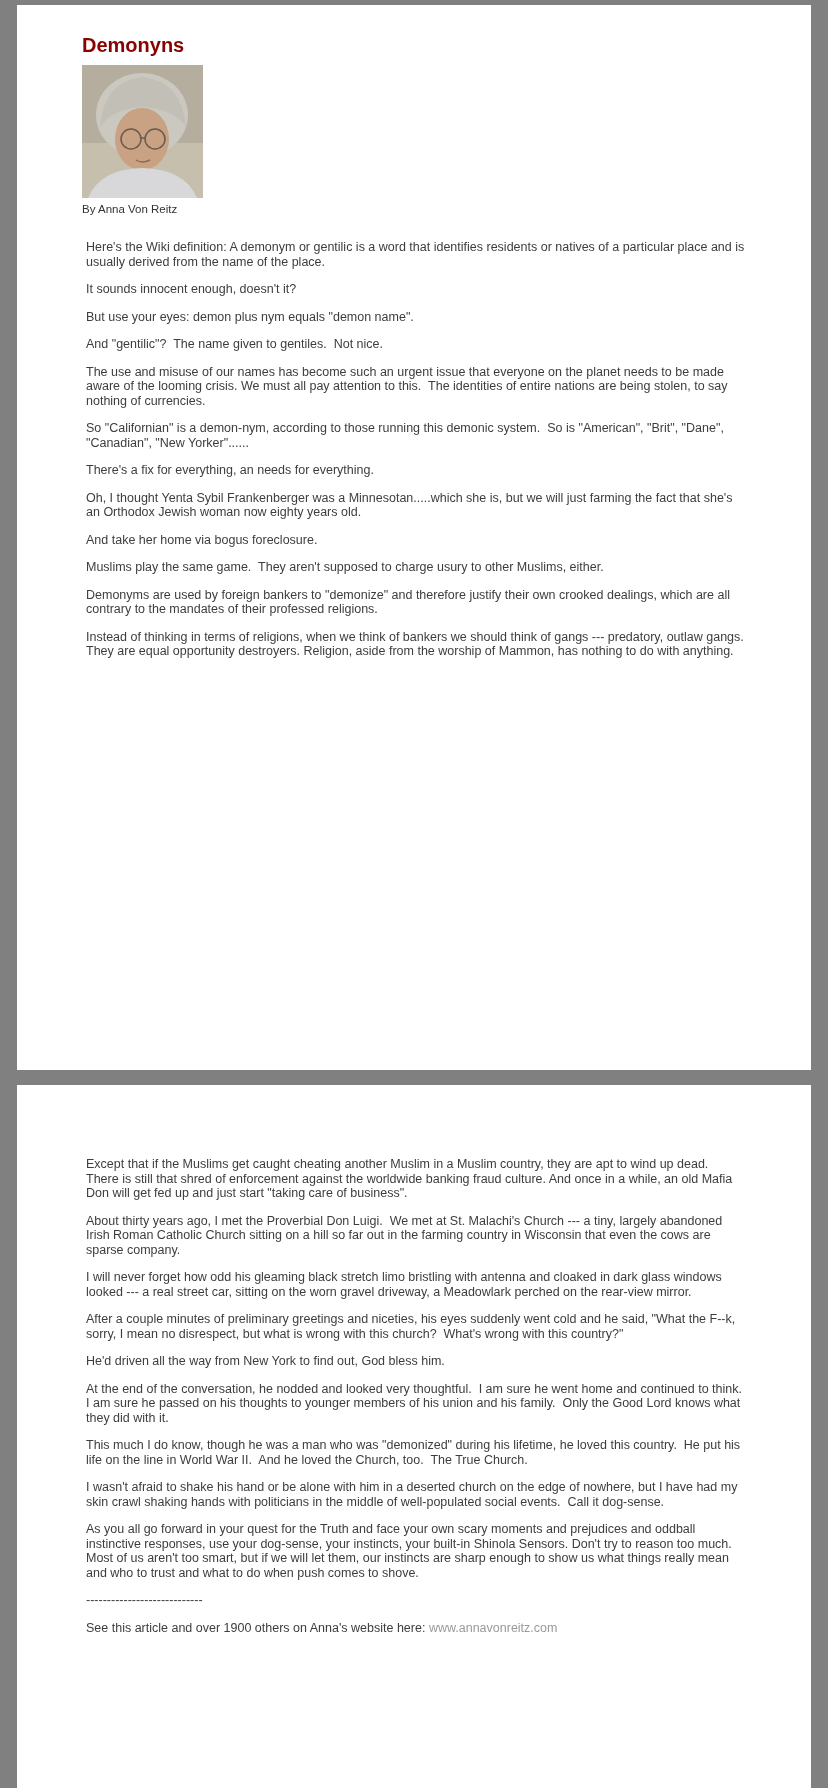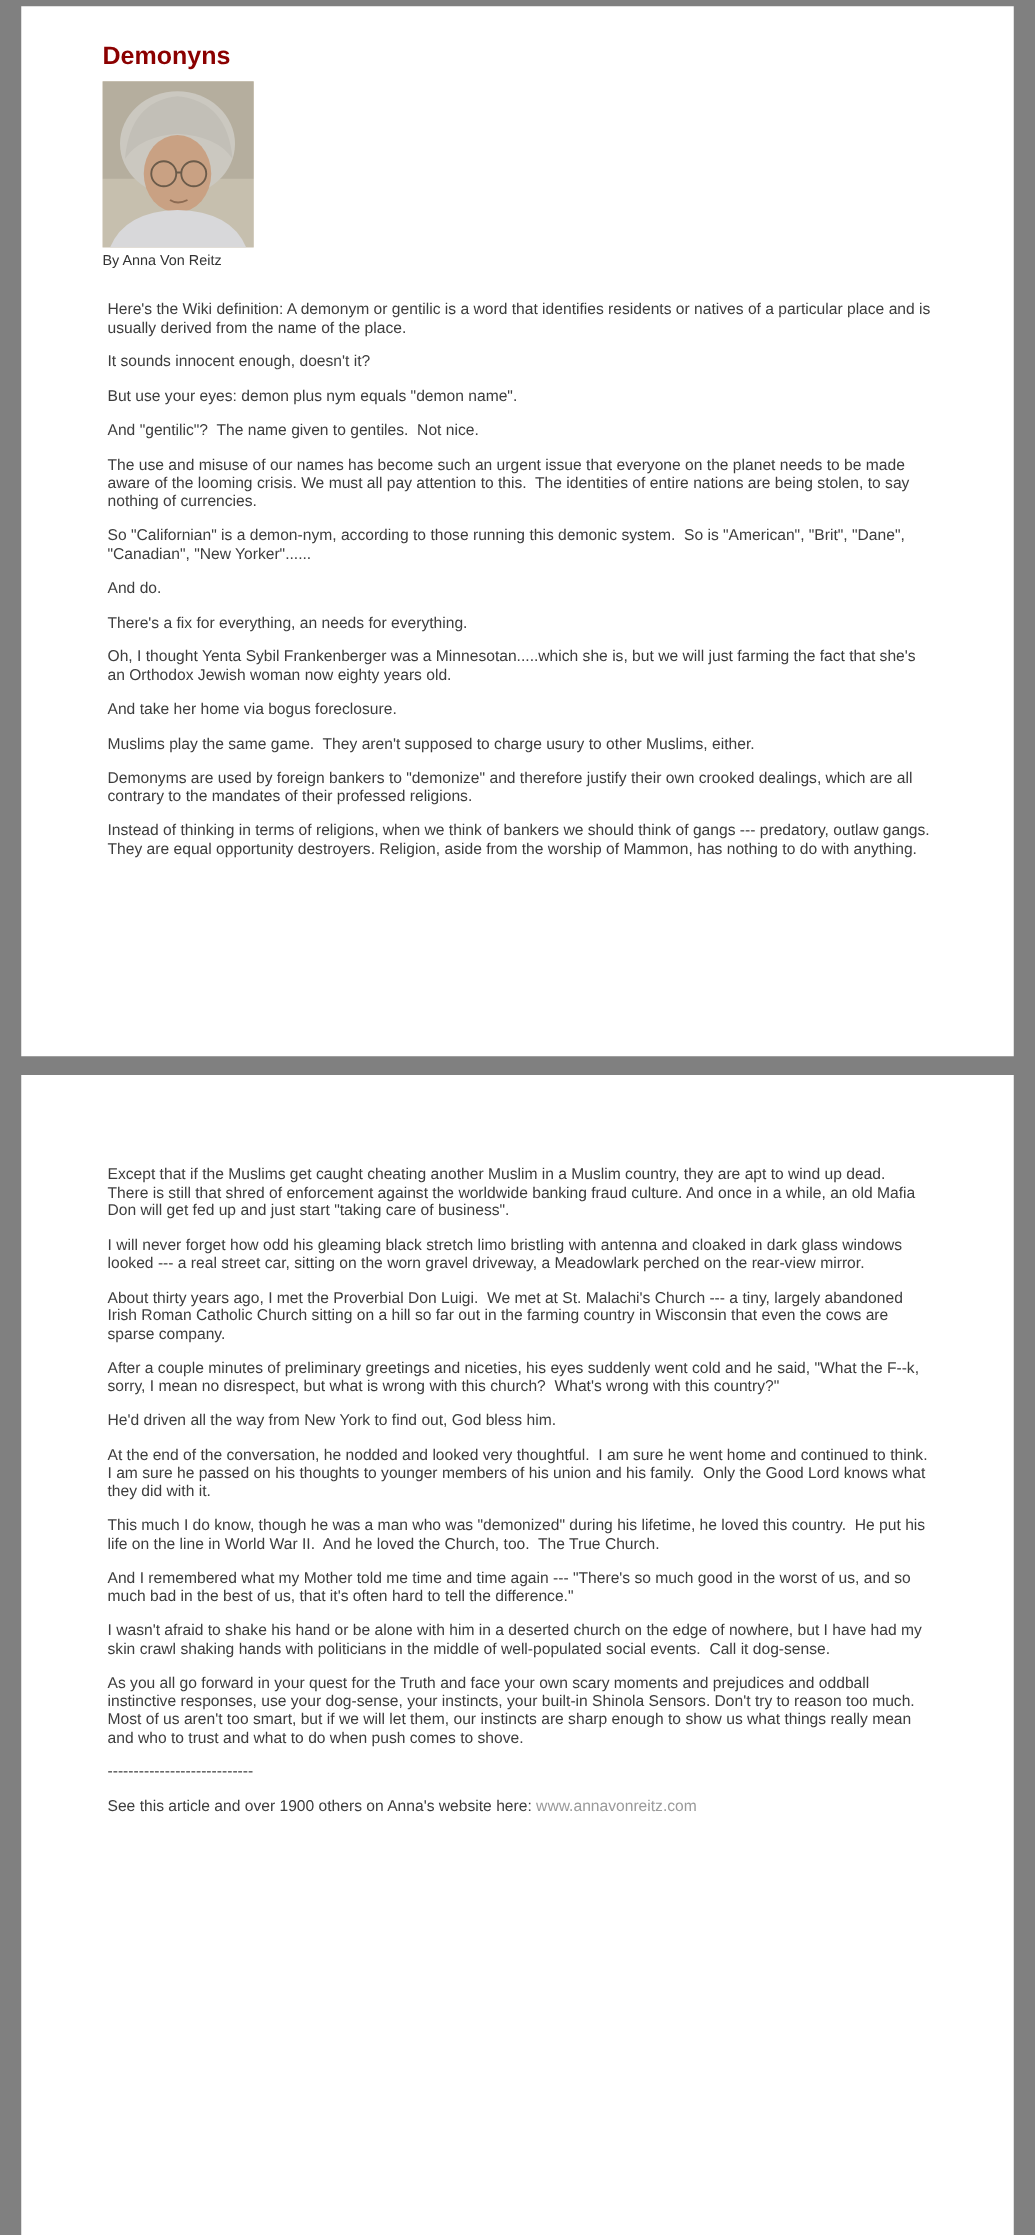--- a/index.html
+++ b/index.html
@@ -19,21 +19,21 @@
   .page {
     width: 794px;
     margin-left: 17px;
     background: #ffffff;
     box-sizing: border-box;
     padding-left: 65px;
     padding-right: 65px;
   }
   .page-1 {
     margin-top: 5px;
-    height: 840px;
+    height: 1065px;
     padding-top: 28px;
   }
   .page-2 {
     margin-top: 15px;
     height: 1000px;
     padding-top: 72px;
   }
   h1.article-title {
     font-size: 20px;
     line-height: 24px;
@@ -96,40 +96,38 @@
 
     <p class="byline">By Anna Von Reitz</p>
 
     <div class="body-copy">
       <p class="para">Here's the Wiki definition: A demonym or gentilic is a word that identifies residents or natives of a particular place and is usually derived from the name of the place.</p>
       <p class="para">It sounds innocent enough, doesn't it?</p>
       <p class="para">But use your eyes: demon plus nym equals "demon name".</p>
       <p class="para">And "gentilic"?  The name given to gentiles.  Not nice.</p>
       <p class="para">The use and misuse of our names has become such an urgent issue that everyone on the planet needs to be made aware of the looming crisis. We must all pay attention to this.  The identities of entire nations are being stolen, to say nothing of currencies.</p>
       <p class="para">So "Californian" is a demon-nym, according to those running this demonic system.  So is "American", "Brit", "Dane", "Canadian", "New Yorker"......</p>
-      <p class="para">And do.</p>
       <p class="para">There's a fix for everything, an needs for everything.</p>
       <p class="para">Oh, I thought Yenta Sybil Frankenberger was a Minnesotan.....which she is, but we will just farming the fact that she's an Orthodox Jewish woman now eighty years old.</p>
       <p class="para">And take her home via bogus foreclosure.</p>
       <p class="para">Muslims play the same game.  They aren't supposed to charge usury to other Muslims, either.</p>
       <p class="para">Demonyms are used by foreign bankers to "demonize" and therefore justify their own crooked dealings, which are all contrary to the mandates of their professed religions.</p>
       <p class="para">Instead of thinking in terms of religions, when we think of bankers we should think of gangs --- predatory, outlaw gangs.  They are equal opportunity destroyers. Religion, aside from the worship of Mammon, has nothing to do with anything.</p>
     </div>
   </div>
 
   <div class="page page-2">
     <div>
       <p class="para">Except that if the Muslims get caught cheating another Muslim in a Muslim country, they are apt to wind up dead.  There is still that shred of enforcement against the worldwide banking fraud culture. And once in a while, an old Mafia Don will get fed up and just start "taking care of business".</p>
+      <p class="para">About thirty years ago, I met the Proverbial Don Luigi.  We met at St. Malachi's Church --- a tiny, largely abandoned Irish Roman Catholic Church sitting on a hill so far out in the farming country in Wisconsin that even the cows are sparse company.</p>
       <p class="para">I will never forget how odd his gleaming black stretch limo bristling with antenna and cloaked in dark glass windows looked --- a real street car, sitting on the worn gravel driveway, a Meadowlark perched on the rear-view mirror.</p>
-      <p class="para">About thirty years ago, I met the Proverbial Don Luigi.  We met at St. Malachi's Church --- a tiny, largely abandoned Irish Roman Catholic Church sitting on a hill so far out in the farming country in Wisconsin that even the cows are sparse company.</p>
       <p class="para">After a couple minutes of preliminary greetings and niceties, his eyes suddenly went cold and he said, "What the F--k, sorry, I mean no disrespect, but what is wrong with this church?  What's wrong with this country?"</p>
       <p class="para">He'd driven all the way from New York to find out, God bless him.</p>
       <p class="para">At the end of the conversation, he nodded and looked very thoughtful.  I am sure he went home and continued to think.  I am sure he passed on his thoughts to younger members of his union and his family.  Only the Good Lord knows what they did with it.</p>
       <p class="para">This much I do know, though he was a man who was "demonized" during his lifetime, he loved this country.  He put his life on the line in World War II.  And he loved the Church, too.  The True Church.</p>
-      <p class="para">And I remembered what my Mother told me time and time again --- "There's so much good in the worst of us, and so much bad in the best of us, that it's often hard to tell the difference."</p>
       <p class="para">I wasn't afraid to shake his hand or be alone with him in a deserted church on the edge of nowhere, but I have had my skin crawl shaking hands with politicians in the middle of well-populated social events.  Call it dog-sense.</p>
       <p class="para">As you all go forward in your quest for the Truth and face your own scary moments and prejudices and oddball instinctive responses, use your dog-sense, your instincts, your built-in Shinola Sensors. Don't try to reason too much.  Most of us aren't too smart, but if we will let them, our instincts are sharp enough to show us what things really mean and who to trust and what to do when push comes to shove.</p>
       <p class="para divider-line">----------------------------</p>
       <p class="para"><span>See this article and over 1900 others on Anna's website here: </span><span class="website-link">www.annavonreitz.com</span></p>
     </div>
   </div>
 
 </div>
 
 </body></html>

